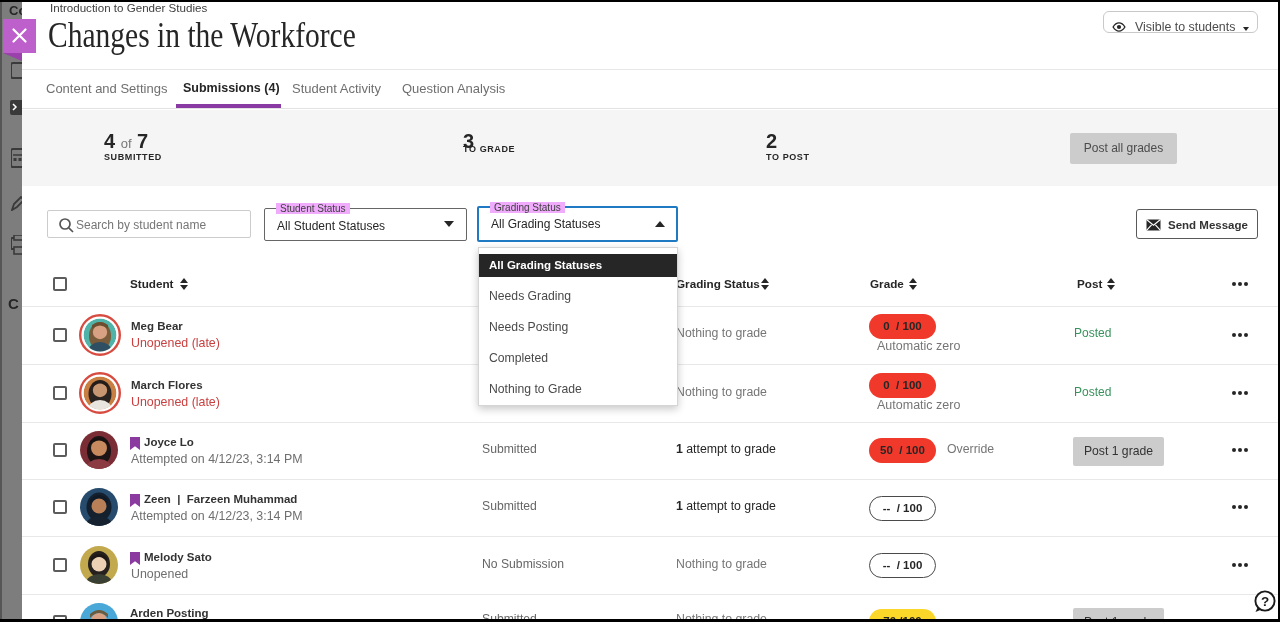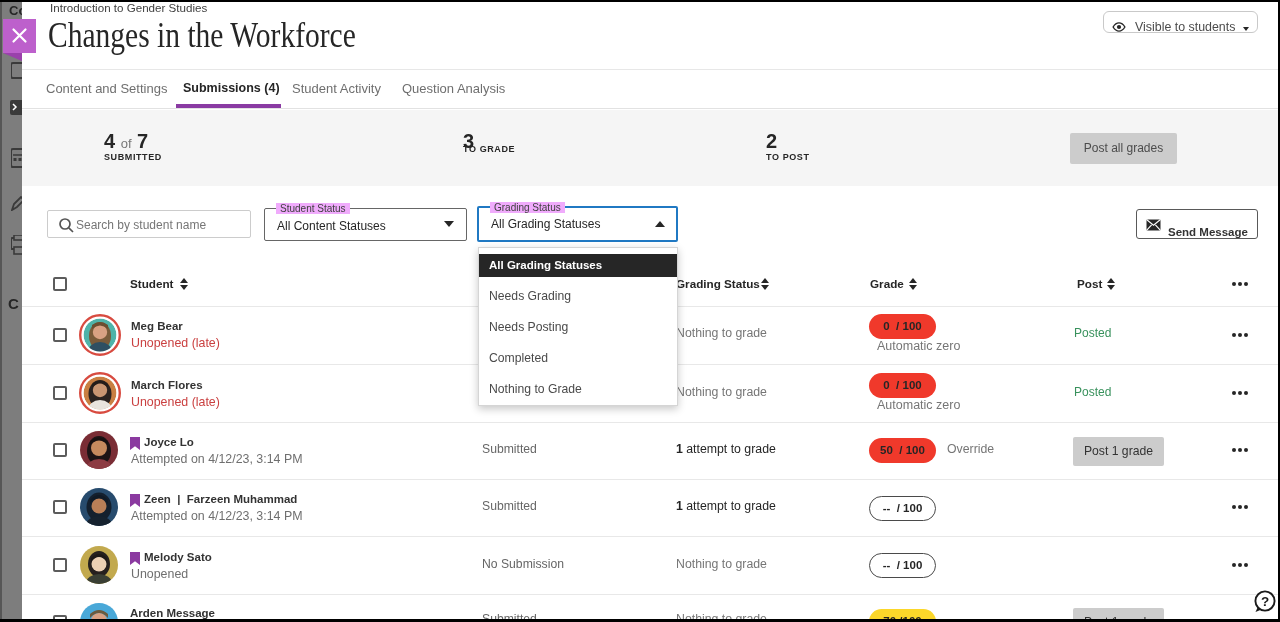--- a/index.html
+++ b/index.html
@@ -26,21 +26,21 @@
 #postall { left:1070px; top:133px; width:107px; height:31px; background:#ccc; border-radius:2px; font-size:12px; color:#4c4c4c; text-align:center; line-height:31px; }
 
 #search { left:47px; top:210px; width:204px; height:28px; border:1px solid #ccc; border-radius:2px; background:#fff; }
 #search .ph { position:absolute; left:28px; top:8px; font-size:12px; line-height:12px; color:#767676; }
 .fieldset { position:absolute; border:1px solid #666; border-radius:2px; background:#fff; }
 .fieldset .legend { position:absolute; top:-6px; left:11px; background:#f0abfc; padding:0 4px; font-size:10px; line-height:11px; color:#404040; white-space:nowrap; }
 .fieldset .val { position:absolute; left:12px; top:11px; font-size:12px; line-height:13px; color:#262626; white-space:nowrap; }
 .caret-down { position:absolute; width:0; height:0; border-left:5px solid transparent; border-right:5px solid transparent; border-top:6px solid #262626; }
 .caret-up { position:absolute; width:0; height:0; border-left:5px solid transparent; border-right:5px solid transparent; border-bottom:6px solid #262626; }
 #sendmsg { left:1136px; top:209px; width:122px; height:30px; border:1px solid #595959; border-radius:3px; background:#fff; }
-#sendmsg .txt { position:absolute; left:31px; top:16px; font-size:11.5px; line-height:12px; font-weight:bold; color:#333; white-space:nowrap; }
+#sendmsg .txt { position:absolute; left:31px; top:9px; font-size:11.5px; line-height:12px; font-weight:bold; color:#333; white-space:nowrap; }
 
 #ddpanel { left:478px; top:247px; width:200px; height:159px; background:#fff; border:1px solid #d5d5d5; box-shadow:0 3px 8px rgba(0,0,0,0.22); z-index:40; }
 #ddsel { position:absolute; left:0; top:6px; width:198px; height:23px; background:#262626; color:#fff; font-size:11.5px; font-weight:bold; line-height:23px; padding-left:10px; }
 .dditem { position:absolute; left:10px; font-size:12.2px; line-height:13px; color:#4a4a4a; white-space:nowrap; }
 
 .checkbox { position:absolute; width:14px; height:14px; border:2px solid #5c5c5c; border-radius:2px; background:#fff; }
 .th { position:absolute; font-size:11.7px; line-height:13px; font-weight:bold; color:#262626; white-space:nowrap; }
 .sort { position:absolute; width:7px; }
 .sort b, .sort i { display:block; width:0; height:0; border-left:4px solid transparent; border-right:4px solid transparent; }
 .sort b { border-bottom:5px solid #262626; margin-bottom:1.5px; }
@@ -134,21 +134,21 @@
 
 <div class="abs" id="search">
   <svg style="position:absolute;left:10px;top:6px;" width="17" height="17" viewBox="0 0 17 17">
     <circle cx="7" cy="7" r="5" fill="none" stroke="#555" stroke-width="1.7"></circle>
     <line x1="10.8" y1="10.8" x2="15" y2="15" stroke="#555" stroke-width="1.7"></line>
   </svg>
   <span class="ph">Search by student name</span>
 </div>
 <div class="fieldset" style="left:264px;top:208px;width:203px;height:33px;">
   <span class="legend">Student Status</span>
-  <span class="val">All Content Statuses</span>
+  <span class="val">All Student Statuses</span>
   <div class="caret-down" style="right:12px;top:12px;"></div>
 </div>
 <div class="fieldset" style="left:477px;top:206px;width:201px;height:36px;border:2px solid #2079c3;">
   <span class="legend">Grading Status</span>
   <span class="val" style="top:10px;">All Grading Statuses</span>
   <div class="caret-up" style="right:11px;top:13px;"></div>
 </div>
 <div class="abs" id="sendmsg">
   <svg style="position:absolute;left:9px;top:9px;" width="15" height="12" viewBox="0 0 15 12">
     <rect x="0.5" y="0.5" width="14" height="11" fill="#262626" rx="1"></rect>
@@ -344,21 +344,21 @@
         <circle cx="19" cy="19" r="19"></circle>
       </clipPath>
     </defs>
   <circle cx="19" cy="19" r="19" fill="#49a8d8"></circle>
   <g clip-path="url(#c6)">
     <circle cx="19" cy="18" r="8" fill="#d9a183"></circle>
     <path d="M10 15 Q19 5 28 15 L28 11 Q19 3 10 11 Z" fill="#6b5b3e"></path>
     <ellipse cx="19" cy="37" rx="13" ry="9" fill="#c9cdd1"></ellipse>
   </g>
 </svg>
-<div class="name" style="left:130px;top:607px;">Arden Message</div>
+<div class="name" style="left:130px;top:607px;">Arden Posting</div>
 <div class="cell" style="left:482px;top:613px;">Submitted</div>
 <div class="gcell" style="left:676px;top:613px;">Nothing to grade</div>
 <div class="pill yellow" style="left:869px;top:609px;">70&nbsp;/100</div>
 <div class="postbtn" style="left:1073px;top:608px;">Post 1 grade</div>
 
 <div class="abs" id="ddpanel">
   <div id="ddsel">All Grading Statuses</div>
   <div class="dditem" style="top:42px;">Needs Grading</div>
   <div class="dditem" style="top:73px;">Needs Posting</div>
   <div class="dditem" style="top:104px;">Completed</div>

